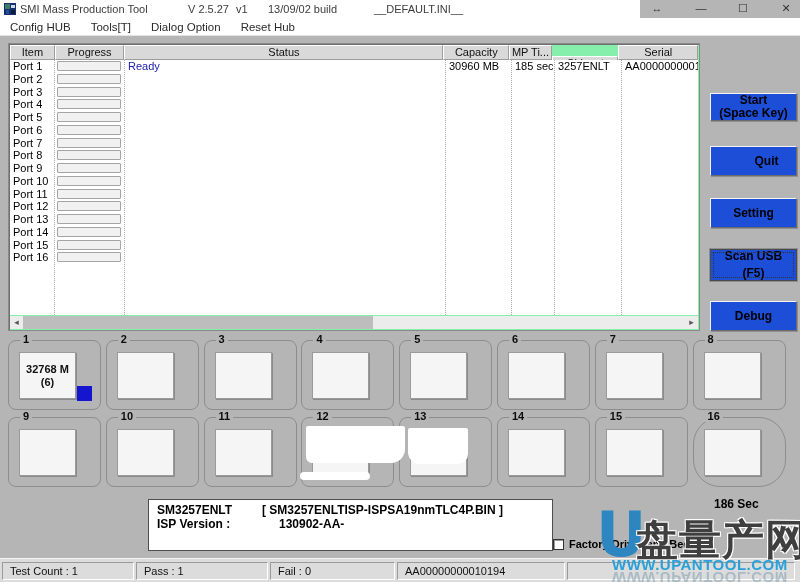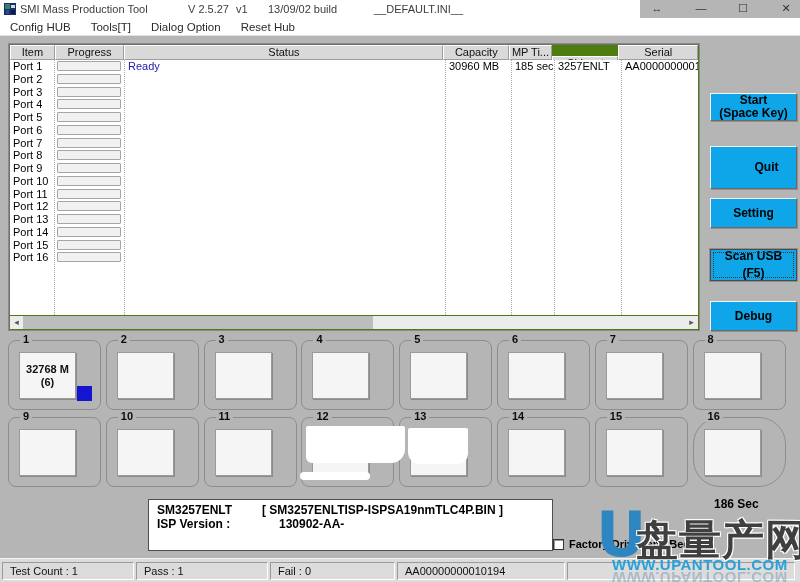--- a/index.html
+++ b/index.html
@@ -10,37 +10,37 @@
   .titlebar { position:absolute; left:0; top:0; width:640px; height:18px; background:#ffffff; color:#444; font-size:11px; }
   .titlebar .app-icon { position:absolute; left:4px; top:3px; width:12px; height:12px; }
   .t-seg { position:absolute; top:3px; white-space:nowrap; color:#3c3c3c; }
   .winctl { position:absolute; top:0; width:30px; height:18px; text-align:center; font-size:11px; color:#333; line-height:17px; }
 
   
   .menubar { position:absolute; left:0; top:18px; width:800px; height:18px; background:#ffffff; display:flex; align-items:center; border-bottom:1px solid #e3e3e3; }
   .menu-item { font-size:11.5px; color:#2b2b2b; padding:0 10px; height:18px; line-height:18px; }
 
   
-  .listview { position:absolute; left:8px; top:43px; width:692px; height:288px; background:#4d7c0f; border:1px solid #8a8a8a; box-shadow:inset 1px 1px 0 #6f6f6f; }
+  .listview { position:absolute; left:8px; top:43px; width:692px; height:288px; background:#86efac; border:1px solid #8a8a8a; box-shadow:inset 1px 1px 0 #6f6f6f; }
   .lv-header { position:absolute; left:1px; top:1px; right:1px; height:15px; display:flex; }
   .lv-h-cell { height:15px; background:#d9d9d9; border-top:1px solid #ffffff; border-left:1px solid #ffffff; border-right:1px solid #9d9d9d; border-bottom:1px solid #9d9d9d; font-size:11px; color:#111; text-align:center; line-height:13px; overflow:hidden; white-space:nowrap; }
   .lv-body { position:absolute; left:1px; top:16px; right:1px; bottom:15px; background:#fff; overflow:hidden; }
   .col-sep { position:absolute; top:0; bottom:0; width:0; border-left:1px dotted #ababab; }
   .lv-row { position:absolute; left:0; width:100%; height:12.75px; font-size:11px; color:#000; }
   .lv-cell { position:absolute; top:0; height:12.75px; line-height:12.5px; white-space:nowrap; overflow:hidden; padding-left:3px; }
   .prog-track { position:absolute; height:10px; top:1px; background:#f1f1f1; border:1px solid #a5a5a5; border-radius:1px; }
   .status-ready { color:#2121b0; }
 
   
   .hscroll { position:absolute; left:1px; right:1px; bottom:1px; height:13px; background:#ececec; }
   .hs-btn { position:absolute; top:0; width:13px; height:13px; background:#ececec; color:#555; font-size:9px; line-height:13px; text-align:center; }
   .hs-thumb { position:absolute; left:13px; top:0; width:350px; height:13px; background:#bdbdbd; }
 
   
-  .btn { position:absolute; left:710px; width:87px; background:#0ea5e9; border:1px solid #555; border-top-color:#f4f4f4; border-left-color:#f4f4f4; border-right-color:#6b6b6b; border-bottom-color:#6b6b6b; box-shadow:1px 1px 0 #8f8f8f; font-weight:bold; font-size:12px; color:#000; display:flex; flex-direction:column; align-items:center; justify-content:center; line-height:13px; text-align:center; }
+  .btn { position:absolute; left:710px; width:87px; background:#1d4ed8; border:1px solid #555; border-top-color:#f4f4f4; border-left-color:#f4f4f4; border-right-color:#6b6b6b; border-bottom-color:#6b6b6b; box-shadow:1px 1px 0 #8f8f8f; font-weight:bold; font-size:12px; color:#000; display:flex; flex-direction:column; align-items:center; justify-content:center; line-height:13px; text-align:center; }
   .btn.focused { outline:1px dotted #333; outline-offset:-4px; border:1px solid #4a4a4a; box-shadow:0 0 0 1px #8f8f8f, 1px 1px 0 #777;justify-content:space-between; }
 
   
   .port-group { position:absolute; width:93px; height:70px; border:1px solid #8d8d8d; border-radius:8px; }
   .port-legend { position:absolute; top:-8px; left:11px; padding:0 3px; background:#b5b5b5; font-size:11px; font-weight:bold; color:#0c0c0c; }
   .port-box { position:absolute; left:10px; top:11px; width:57px; height:47px; background:#f5f5f5; border:1px solid #9a9a9a; box-shadow:1px 1px 0 #8b8b8b; display:flex; flex-direction:column; align-items:center; justify-content:center; font-size:11px; font-weight:bold; color:#111; line-height:13px; text-align:center; }
   .blue-led { position:absolute; left:68px; top:45px; width:15px; height:15px; background:#1515d0; }
   .smudge { position:absolute; background:#ffffff; }
 
   
@@ -186,21 +186,21 @@
     <div class="hs-thumb"></div>
     <span class="hs-btn" style="right:0">▸</span>
   </div>
 </div>
 
 <div id="buttons-root">
     <div class="btn" style="top: 93px; height: 28px;">
       <div>Start</div>
       <div>(Space Key)</div>
     </div>
-    <div class="btn" style="top: 146px; height: 43px; padding-left: 26px;">
+    <div class="btn" style="top: 146px; height: 30px; padding-left: 26px;">
       <div>Quit</div>
     </div>
     <div class="btn" style="top: 198px; height: 30px;">
       <div>Setting</div>
     </div>
     <div class="btn focused" style="top: 249px; height: 32px;">
       <div>Scan USB</div>
       <div>(F5)</div>
     </div>
     <div class="btn" style="top: 301px; height: 30px;">

